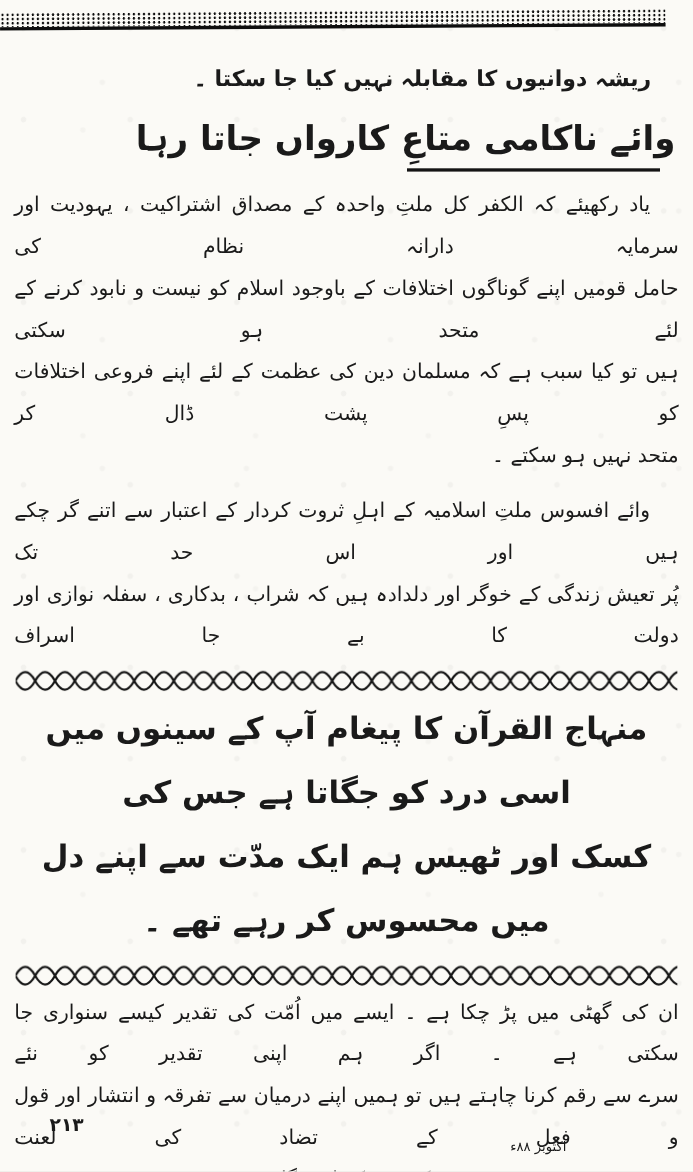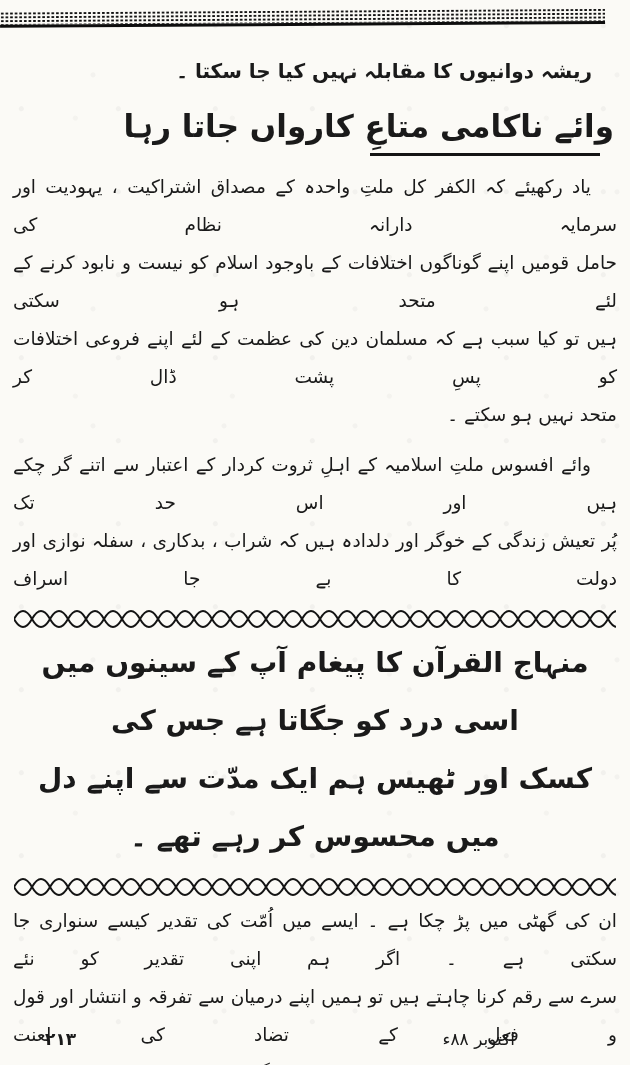--- a/index.html
+++ b/index.html
@@ -92,29 +92,29 @@
     text-align:center !important;
     text-align-last:center !important;
   }
   .footer{
     position:absolute;
     bottom:16px;left:0;right:0;
     height:28px;
   }
   .page-number{
     position:absolute;
-    left:45px;bottom:0;
+    left:45px;bottom:16px;
     direction:ltr;
     font-size:17px;
     font-weight:bold;
   }
   .issue-date{
     position:absolute;
     right:115px;bottom:0;
-    font-size:17px;
+    font-size:12px;
   }
 </style>
 </head>
 <body>
 
 <div class="page">
 
   <div class="top-band"></div>
 
   <div class="intro-line">ریشہ دوانیوں کا مقابلہ نہیں کیا جا سکتا ۔</div>

